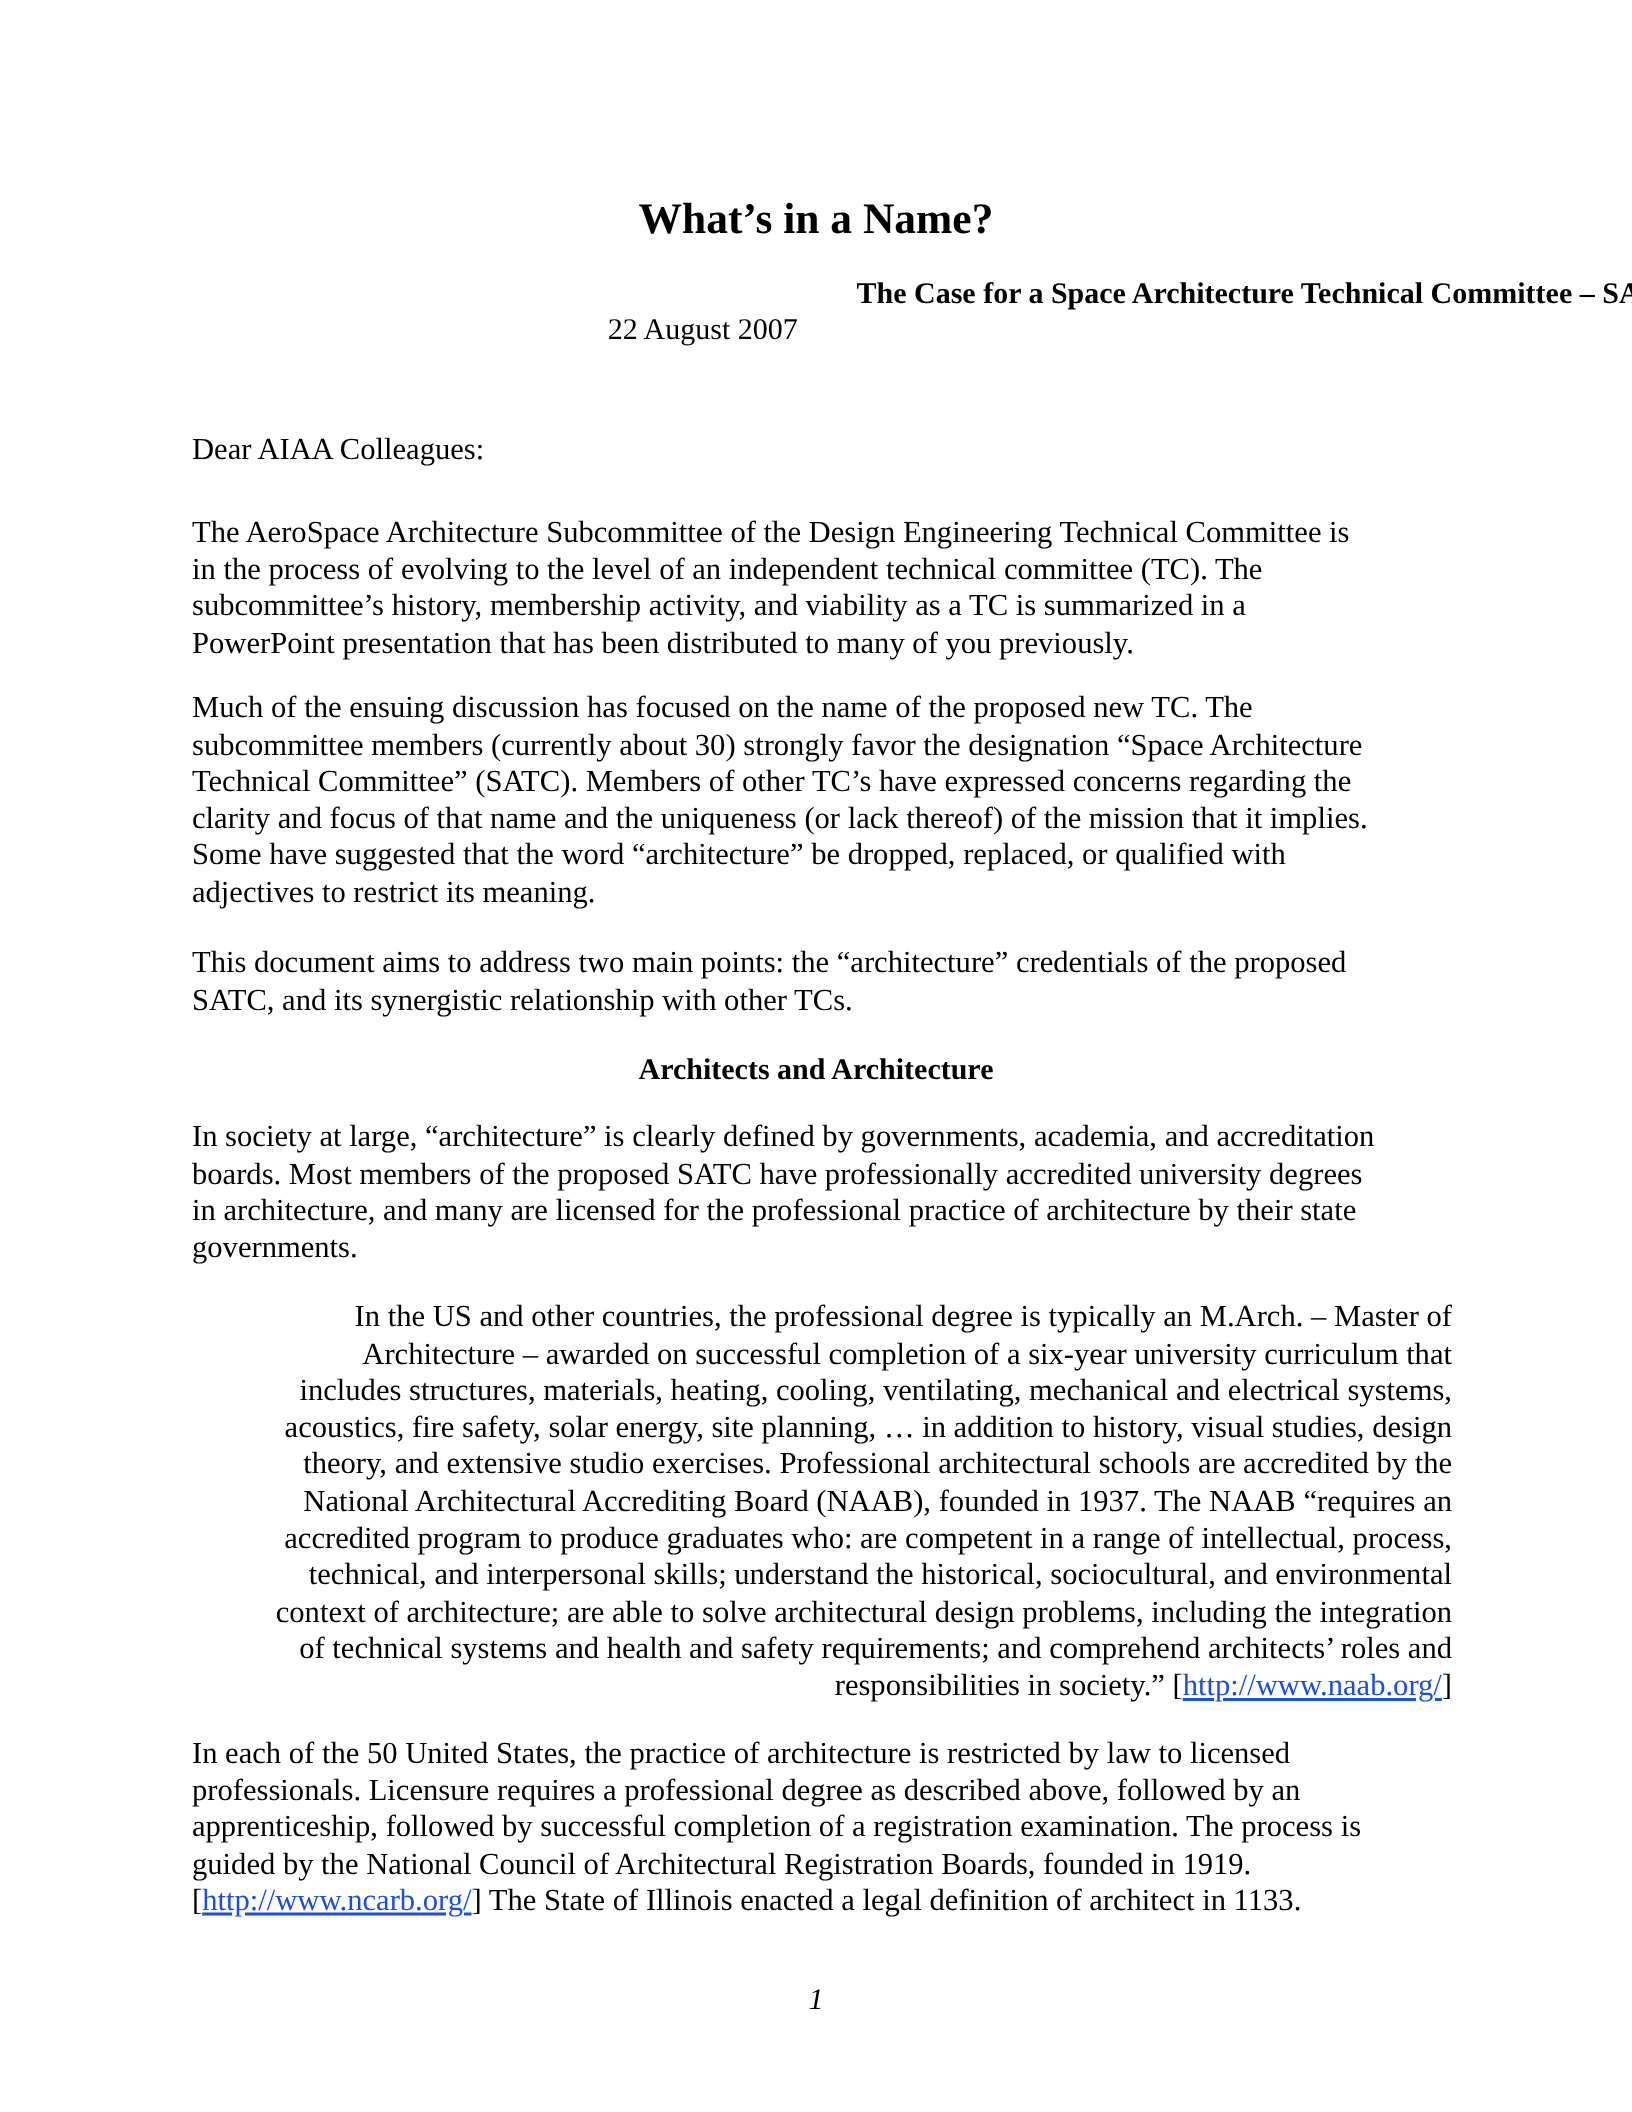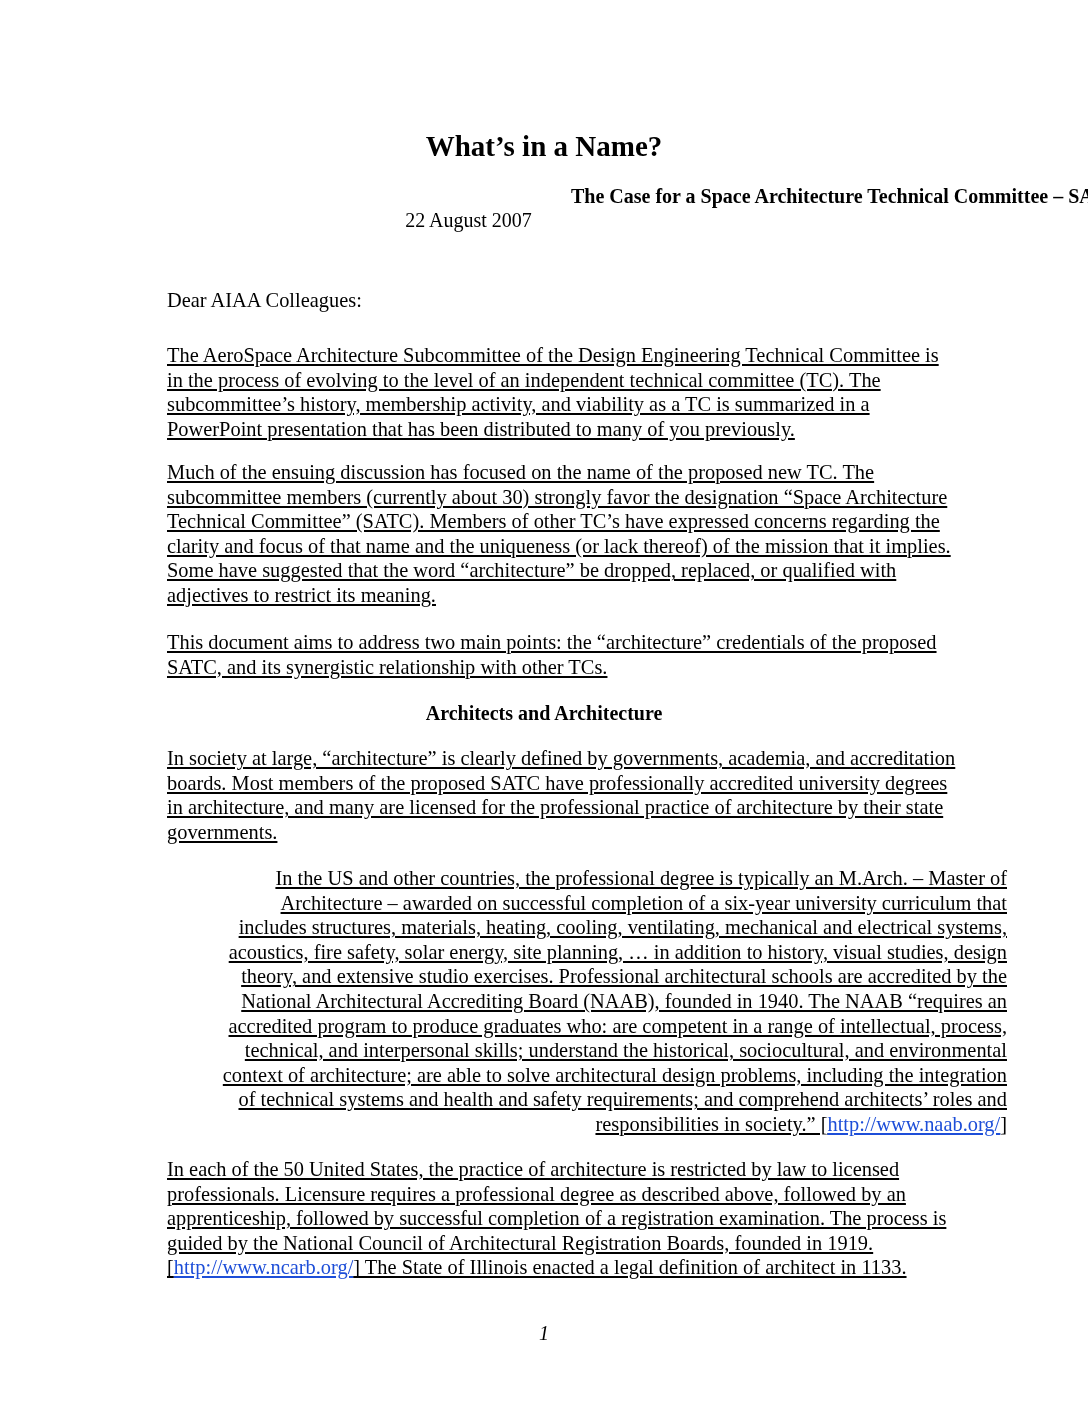--- a/index.html
+++ b/index.html
@@ -5,22 +5,22 @@
   html, body { margin: 0; padding: 0; background: #ffffff; }
   body { width: 1088px; height: 1408px; position: relative; overflow: hidden;
          font-family: "Liberation Serif", "DejaVu Serif", serif; color: #000; }
   .page { position: absolute; left: 0; top: 0; width: 1088px; height: 1408px; }
   .title { position: absolute; top: 128px; left: 0; width: 1088px; text-align: center;
            font-weight: bold; font-size: 29px; line-height: 36px; }
   .subtitle { position: absolute; top: 183px; left: 0; width: 1088px; text-align: right;
               font-weight: bold; font-size: 20px; line-height: 26px; padding-left: 32px; }
   .date { position: absolute; top: 207px; left: 0; width: 937px; text-align: center;
           font-size: 20px; line-height: 26px; }
-  .p { position: absolute; left: 128px; width: 840px; font-size: 20.4px; line-height: 24.6px; margin-left: 39px; }
-  .p .ln { display: block; white-space: nowrap; text-decoration: underline; }
+  .p { position: absolute; left: 128px; width: 840px; font-size: 20.4px; line-height: 24.6px; }
+  .p .ln { display: block; white-space: nowrap; }
   .heading { position: absolute; left: 0; width: 1088px; text-align: center;
              font-weight: bold; font-size: 20px; line-height: 26px; }
   a.link { color: #1d4ed8; text-decoration: underline; }
   .pagenum { position: absolute; top: 1322px; left: 0; width: 1088px; text-align: center;
              font-style: italic; font-size: 20px; }
 </style>
 </head>
 <body>
 
 <div class="page">
@@ -60,21 +60,21 @@
     <span class="ln">in architecture, and many are licensed for the professional practice of architecture by their state</span>
     <span class="ln">governments.</span>
   </div>
 
   <div class="p" style="top:866px;text-align:right;">
     <span class="ln">In the US and other countries, the professional degree is typically an M.Arch. – Master of</span>
     <span class="ln">Architecture – awarded on successful completion of a six-year university curriculum that</span>
     <span class="ln">includes structures, materials, heating, cooling, ventilating, mechanical and electrical systems,</span>
     <span class="ln">acoustics, fire safety, solar energy, site planning, … in addition to history, visual studies, design</span>
     <span class="ln">theory, and extensive studio exercises.  Professional architectural schools are accredited by the</span>
-    <span class="ln">National Architectural Accrediting Board (NAAB), founded in 1940.  The NAAB “requires an</span>
+    <span class="ln">National Architectural Accrediting Board (NAAB), founded in 1937.  The NAAB “requires an</span>
     <span class="ln">accredited program to produce graduates who: are competent in a range of intellectual, process,</span>
     <span class="ln">technical, and interpersonal skills; understand the historical, sociocultural, and environmental</span>
     <span class="ln">context of architecture; are able to solve architectural design problems, including the integration</span>
     <span class="ln">of technical systems and health and safety requirements; and comprehend architects’ roles and</span>
     <span class="ln"><span>responsibilities in society.”  [</span><a class="link">http://www.naab.org/</a><span>]</span></span>
   </div>
 
   <div class="p" style="top:1157px;">
     <span class="ln">In each of the 50 United States, the practice of architecture is restricted by law to licensed</span>
     <span class="ln">professionals.  Licensure requires a professional degree as described above, followed by an</span>

